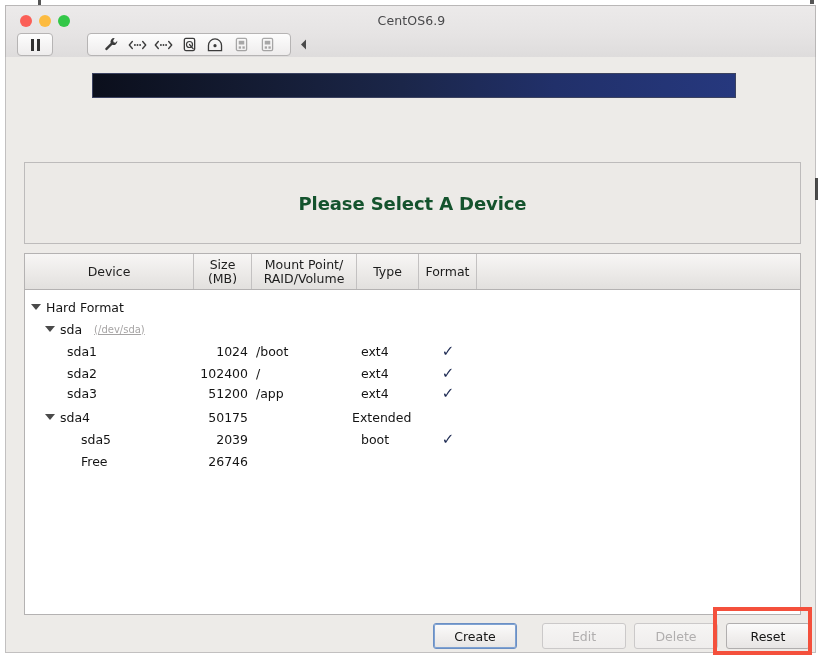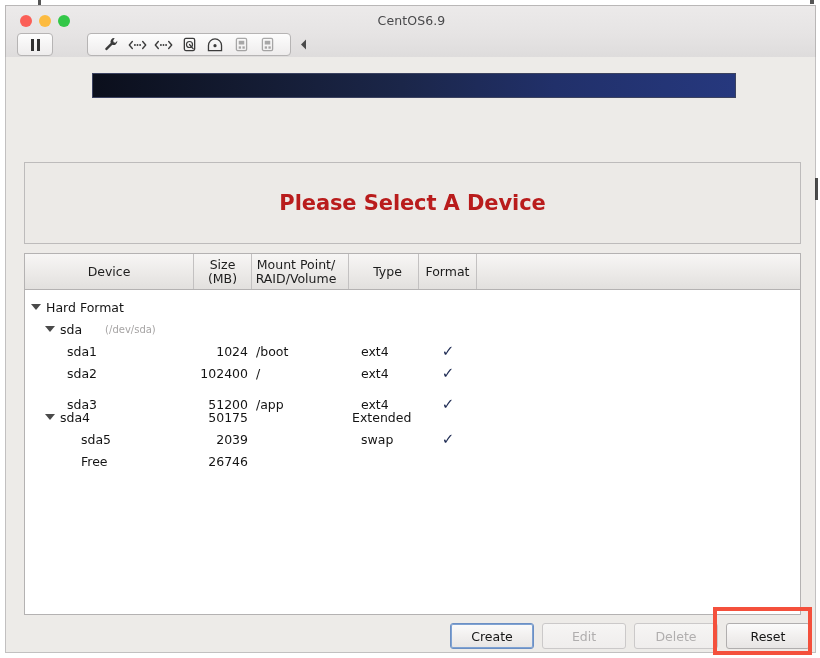--- a/index.html
+++ b/index.html
@@ -66,21 +66,21 @@
   }
 
   .titlepanel{
     position:absolute;left:18px;top:105px;width:777px;height:82px;
     background:#eceae7;
     border:1px solid #bdbbbb;
     box-sizing:border-box;
     display:flex;align-items:center;justify-content:center;
   }
   .titlepanel .h1{
-    font-size:21px;font-weight:bold;color:#b91c1c;letter-spacing:-.1px;text-align:right;
+    font-size:18px;font-weight:bold;color:#14532d;letter-spacing:-.1px;text-align:right;
   }
 
   
   .tablewrap{
     position:absolute;left:18px;top:196px;width:777px;height:362px;
     background:#8b5cf6;
     border:1px solid #b4b2b2;
     box-sizing:border-box;
   }
   .thead{
@@ -111,21 +111,21 @@
     border-left:5px solid transparent;border-right:5px solid transparent;
     border-top:6px solid transparent;
     position:relative;
   }
   .tri::after{
     content:"";position:absolute;left:-5px;top:-6px;
     width:0;height:0;
     border-left:5px solid transparent;border-right:5px solid transparent;
     border-top:6px solid #4a4a4a;
   }
-  .devsub{font-size:10px;color:#a6a4a4;margin-left:18px;}
+  .devsub{font-size:10px;color:#a6a4a4;margin-left:7px;text-decoration:underline;}
   .chk{color:#1d2a52;font-size:15px;font-weight:bold;line-height:1;}
 
   
   .btnrow{position:absolute;left:18px;top:566px;width:777px;height:26px;}
   .btn{
     position:absolute;top:0;height:26px;
     background:linear-gradient(to bottom,#fbfbfb 0%,#f2f0ef 48%,#e7e5e4 100%);
     border:1px solid #b0aeae;border-radius:3px;
     font-size:12.5px;color:#151515;
     display:flex;align-items:center;justify-content:center;
@@ -253,21 +253,21 @@
       <div class="thead">
         <div class="th" style="left:0;width:169px;">
           <span>Device</span>
         </div>
         <div class="th" style="left:169px;width:58px;justify-content:center;">
           <span>
             <span style="display:block">Size</span>
             <span style="display:block">(MB)</span>
           </span>
         </div>
-        <div class="th" style="left:219px;width:105px;align-items:center;">
+        <div class="th" style="left:227px;width:105px;align-items:center;">
           <span>
             <span style="display:block">Mount Point/</span>
             <span style="display:block">RAID/Volume</span>
           </span>
         </div>
         <div class="th" style="left:332px;width:62px;">
           <span>Type</span>
         </div>
         <div class="th last" style="left:394px;width:58px;">
           <span>Format</span>
@@ -321,21 +321,21 @@
                 <span>sda2</span>
               </span>
             </div>
             <div class="cell num" style="left: 169px; width: 54px;">102400</div>
             <div class="cell" style="left: 231px; width: 101px;">/</div>
             <div class="cell" style="left: 336px; width: 62px;">ext4</div>
             <div class="cell ctr" style="left: 394px; width: 58px;">
               <span class="chk">✓</span>
             </div>
           </div>
-          <div class="row" style="top: 103px;">
+          <div class="row" style="top: 92px;">
             <div class="cell" style="left: 42px; width: 127px;">
               <span class="devname">
                 <span>sda3</span>
               </span>
             </div>
             <div class="cell num" style="left: 169px; width: 54px;">51200</div>
             <div class="cell" style="left: 231px; width: 101px;">/app</div>
             <div class="cell" style="left: 336px; width: 62px;">ext4</div>
             <div class="cell ctr" style="left: 394px; width: 58px;">
               <span class="chk">✓</span>
@@ -354,41 +354,41 @@
             <div class="cell ctr" style="left: 394px; width: 58px;"></div>
           </div>
           <div class="row" style="top: 138px;">
             <div class="cell" style="left: 56px; width: 113px;">
               <span class="devname">
                 <span>sda5</span>
               </span>
             </div>
             <div class="cell num" style="left: 169px; width: 54px;">2039</div>
             <div class="cell" style="left: 231px; width: 101px;"></div>
-            <div class="cell" style="left: 336px; width: 62px;">swap</div>
+            <div class="cell" style="left: 336px; width: 62px;">boot</div>
             <div class="cell ctr" style="left: 394px; width: 58px;">
               <span class="chk">✓</span>
             </div>
           </div>
           <div class="row" style="top: 160px;">
             <div class="cell" style="left: 56px; width: 113px;">
               <span class="devname">
                 <span>Free</span>
               </span>
             </div>
             <div class="cell num" style="left: 169px; width: 54px;">26746</div>
             <div class="cell" style="left: 231px; width: 101px;"></div>
             <div class="cell" style="left: 336px; width: 62px;"></div>
             <div class="cell ctr" style="left: 394px; width: 58px;"></div>
           </div>
         </div>
     </div>
 
     <div class="btnrow">
-      <div class="btn focus" style="left:426px;width:84px;justify-content:center;">
+      <div class="btn focus" style="left:409px;width:84px;justify-content:center;">
         <span>Create</span>
       </div>
       <div class="btn disabled" style="left:610px;width:84px;">
         <span>Delete</span>
       </div>
       <div class="btn disabled" style="left:518px;width:84px;">
         <span>Edit</span>
       </div>
       <div class="btn" style="left:702px;width:84px;">
         <span>Reset</span>

